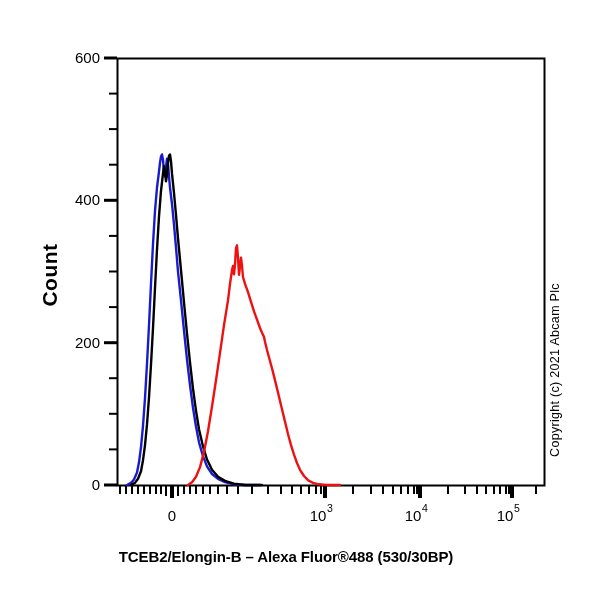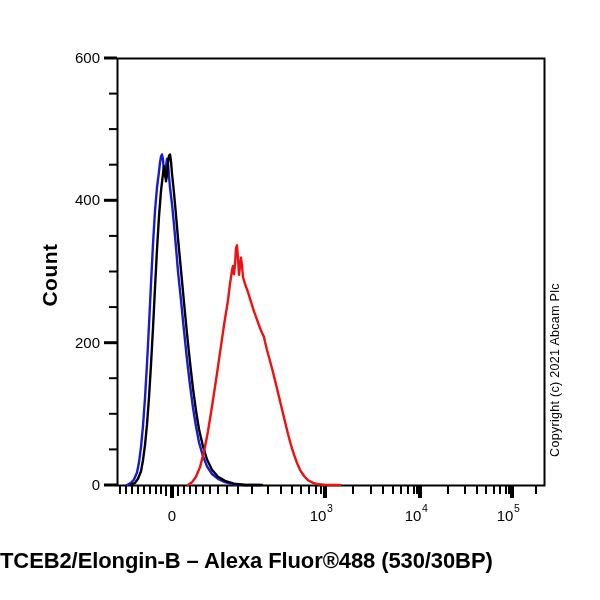--- a/index.html
+++ b/index.html
@@ -67,21 +67,22 @@
   #copyright span {
     transform: rotate(-90deg);
     white-space: nowrap;
   }
   
   #caption {
     position: absolute;
     left: 0;
     top: 548px;
     width: 572px;
-    font-size: 22px;
+    text-align: center;
+    font-size: 15px;
     font-weight: bold;
     color: #000000;
     letter-spacing: -0.1px;
   }
   .tick-label {
     font-family: "Liberation Sans", sans-serif;
     font-size: 15px;
     fill: #000000;
   }
   .tick-label-sup {

